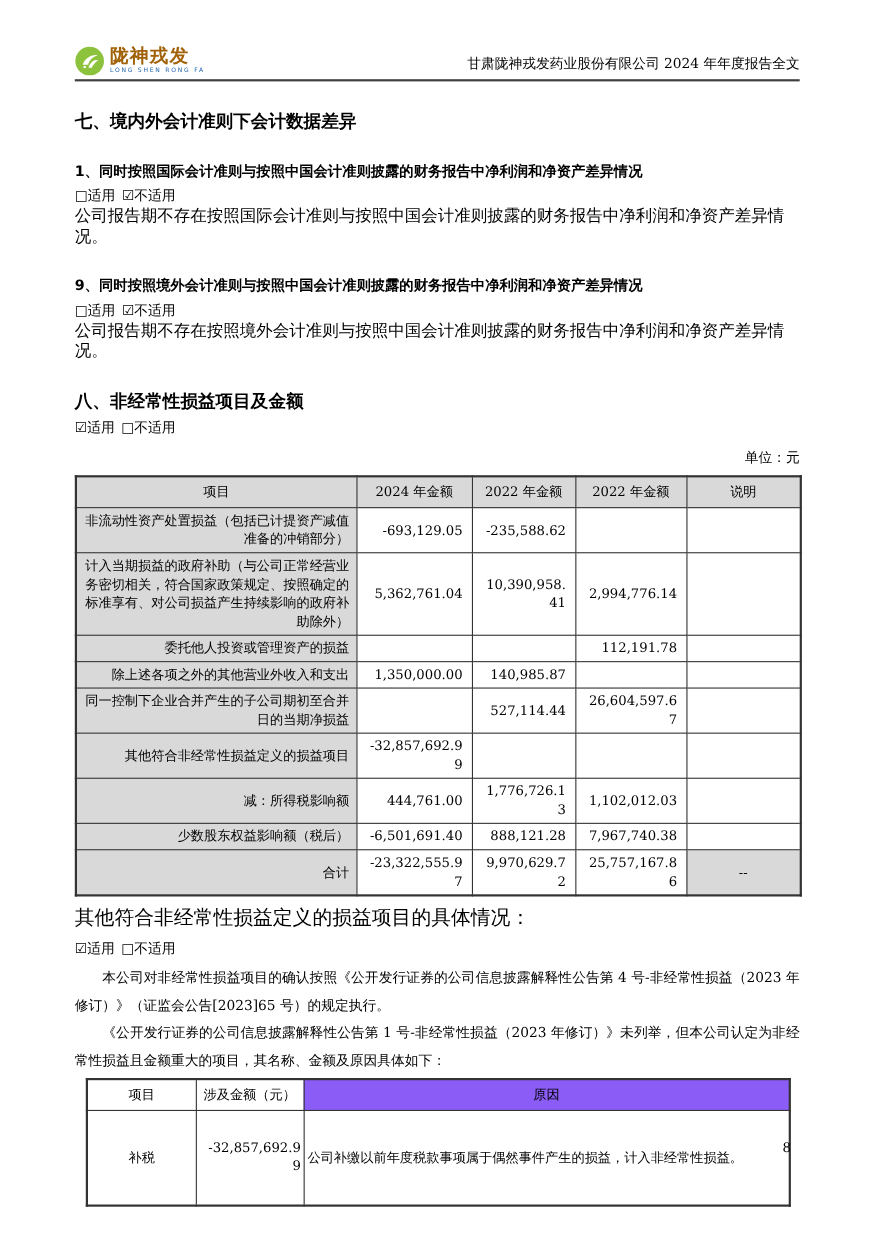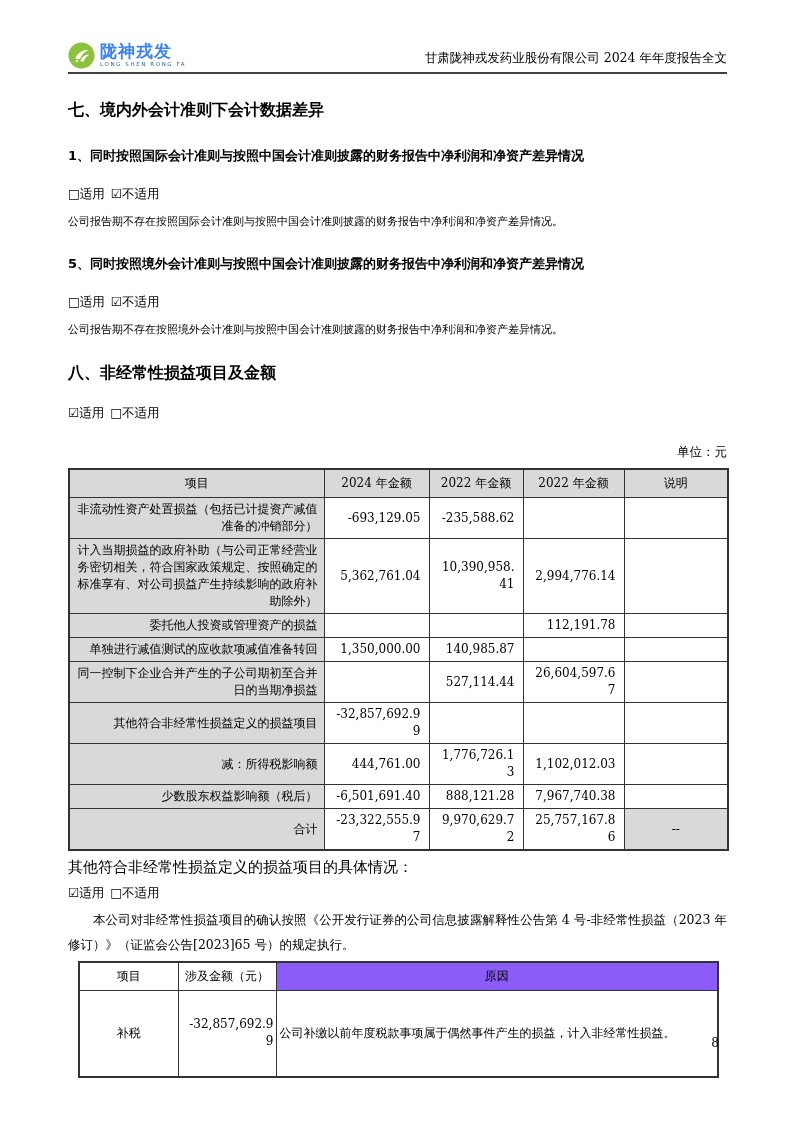--- a/index.html
+++ b/index.html
@@ -11,43 +11,43 @@
   }
   .content { position: absolute; left: 68px; top: 0; width: 659px; }
 
   
   .header { display: flex; justify-content: space-between; align-items: flex-end; padding-top: 42px; }
   .logo { display: flex; align-items: center; gap: 5px; }
   .logo-circle { width: 27px; height: 27px; flex: 0 0 auto; }
   .logo-texts { display: flex; flex-direction: column; line-height: 1; }
   .logo-cn {
     font-family: "DejaVu Sans", "Liberation Sans", sans-serif;
-    font-weight: bold; font-size: 17px; color: #3b82f6; letter-spacing: 1px;
+    font-weight: bold; font-size: 17px; color: #a16207; letter-spacing: 1px;
   }
   .logo-en {
     font-family: "DejaVu Sans", "Liberation Sans", sans-serif;
     font-size: 5.5px; color: #2264ae; letter-spacing: 1.6px; margin-top: 2px;
   }
   .report-title { font-size: 12.5px; padding-bottom: 2px; }
   .header-rule { border-bottom: 2px solid #404040; margin-top: 3px; }
 
   
   .h-section {
     font-family: "DejaVu Sans", "Liberation Sans", sans-serif;
     font-weight: bold; font-size: 16px; margin-top: 26px;
   }
   .h-sub {
     font-family: "DejaVu Sans", "Liberation Sans", sans-serif;
     font-weight: bold; font-size: 13px; margin-top: 26px;
   }
-  .check-line { font-size: 12.5px; margin-top: 21px; }
+  .check-line { font-size: 12.5px; margin-top: 5px; }
   .check-line .gap { display: inline-block; width: 6px; }
-  .body-line { font-size: 11px; margin-top: 11px; }
-  .unit-line { font-size: 12.5px; text-align: right; margin-top: 22px; }
-  .detail-intro { font-size: 15px; margin-top: 7px; font-family: Liberation Serif, serif; }
+  .body-line { font-size: 15px; }
+  .unit-line { font-size: 12.5px; text-align: right; margin-top: 10px; }
+  .detail-intro { font-size: 18px; margin-top: 7px; font-family: Liberation Serif, serif; }
   .legal-para { font-size: 12.5px; line-height: 25px; text-indent: 2em; text-align: justify; }
   .legal-block { margin-top: 5px; }
 
   
   table { border-collapse: collapse; table-layout: fixed; width: 659px; margin-top: 7px; }
   table, th, td { border: 1px solid #333333; }
   table { border-width: 2px; }
   th, td { font-size: 12px; line-height: 17px; padding: 3px 6px; vertical-align: middle; word-break: break-all; }
   th { background: #d9d9d9; font-weight: normal; text-align: center; padding: 5px 2px; }
   td.item-col { background: #d9d9d9; text-align: right; }
@@ -90,21 +90,21 @@
     <div class="header-rule"></div>
 
     <div class="h-section">七、境内外会计准则下会计数据差异</div>
 
     <div class="h-sub">1、同时按照国际会计准则与按照中国会计准则披露的财务报告中净利润和净资产差异情况</div>
     <div class="check-line">
       <span>□适用</span><span class="gap"></span><span>☑不适用</span>
     </div>
     <div class="body-line">公司报告期不存在按照国际会计准则与按照中国会计准则披露的财务报告中净利润和净资产差异情况。</div>
 
-    <div class="h-sub">5、同时按照境外会计准则与按照中国会计准则披露的财务报告中净利润和净资产差异情况</div>
+    <div class="h-sub">9、同时按照境外会计准则与按照中国会计准则披露的财务报告中净利润和净资产差异情况</div>
     <div class="check-line">
       <span>□适用</span><span class="gap"></span><span>☑不适用</span>
     </div>
     <div class="body-line">公司报告期不存在按照境外会计准则与按照中国会计准则披露的财务报告中净利润和净资产差异情况。</div>
 
     <div class="h-section">八、非经常性损益项目及金额</div>
     <div class="check-line">
       <span>☑适用</span><span class="gap"></span><span>□不适用</span>
     </div>
     <div class="unit-line">单位：元</div>
@@ -140,21 +140,21 @@
         <td class="note-col"></td>
       </tr>
       <tr>
         <td class="item-col">委托他人投资或管理资产的损益</td>
         <td class="num"></td>
         <td class="num"></td>
         <td class="num">112,191.78</td>
         <td class="note-col"></td>
       </tr>
       <tr>
-        <td class="item-col">单独进行减值测试的应收款项减值准备转回</td>
+        <td class="item-col">除上述各项之外的其他营业外收入和支出</td>
         <td class="num">1,350,000.00</td>
         <td class="num">140,985.87</td>
         <td class="num"></td>
         <td class="note-col"></td>
       </tr>
       <tr>
         <td class="item-col">同一控制下企业合并产生的子公司期初至合并日的当期净损益</td>
         <td class="num"></td>
         <td class="num">527,114.44</td>
         <td class="num">26,604,597.67</td>
@@ -191,20 +191,21 @@
     </tbody>
       </table>
 
     <div class="detail-intro">其他符合非经常性损益定义的损益项目的具体情况：</div>
     <div class="check-line" style="margin-top:8px;">
       <span>☑适用</span><span class="gap"></span><span>□不适用</span>
     </div>
 
     <div class="legal-block">
       <p class="legal-para">本公司对非经常性损益项目的确认按照《公开发行证券的公司信息披露解释性公告第 4 号-非经常性损益（2023 年修订）》（证监会公告[2023]65 号）的规定执行。</p>
+      <p class="legal-para">《公开发行证券的公司信息披露解释性公告第 1 号-非经常性损益（2023 年修订）》未列举，但本公司认定为非经常性损益且金额重大的项目，其名称、金额及原因具体如下：</p>
     </div>
 
     <table class="table2">
       <colgroup>
           <col style="width:99px">
           <col style="width:98px">
           <col style="width:442px">
         </colgroup>
       <tbody>
           <tr>

